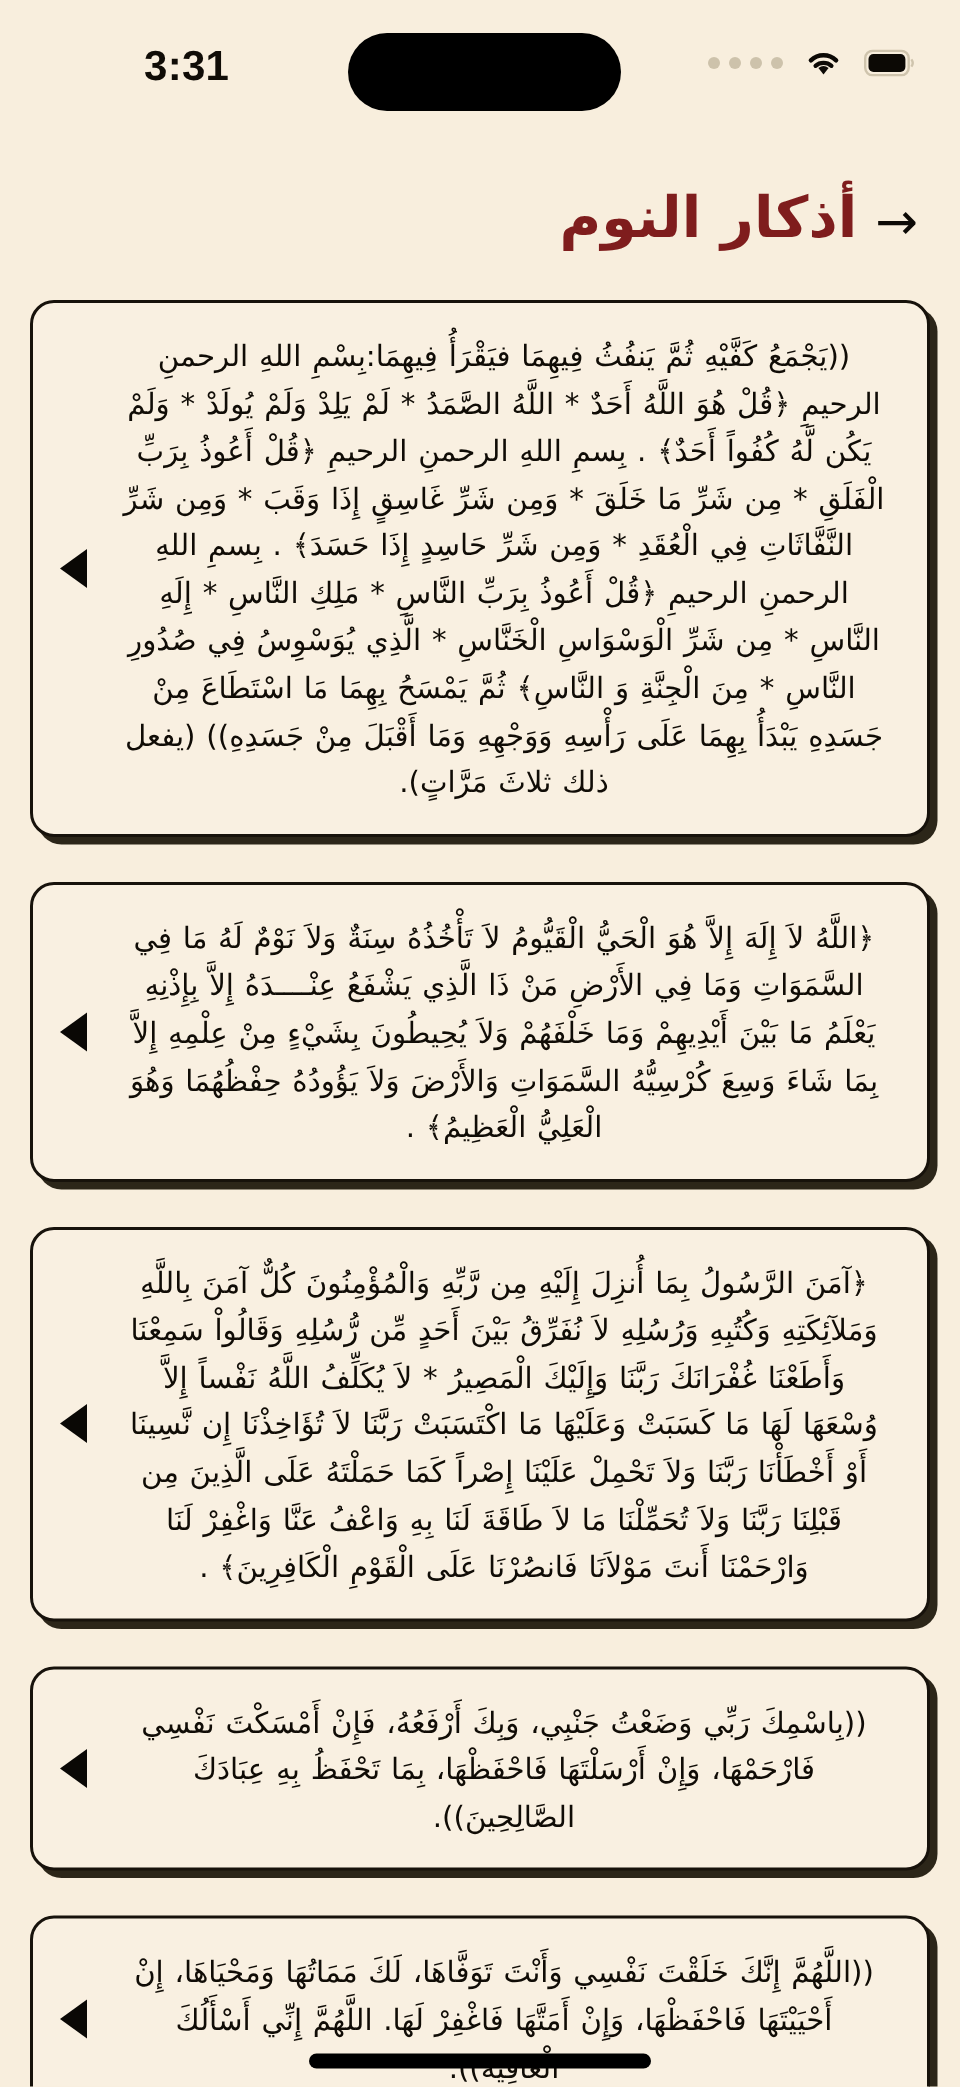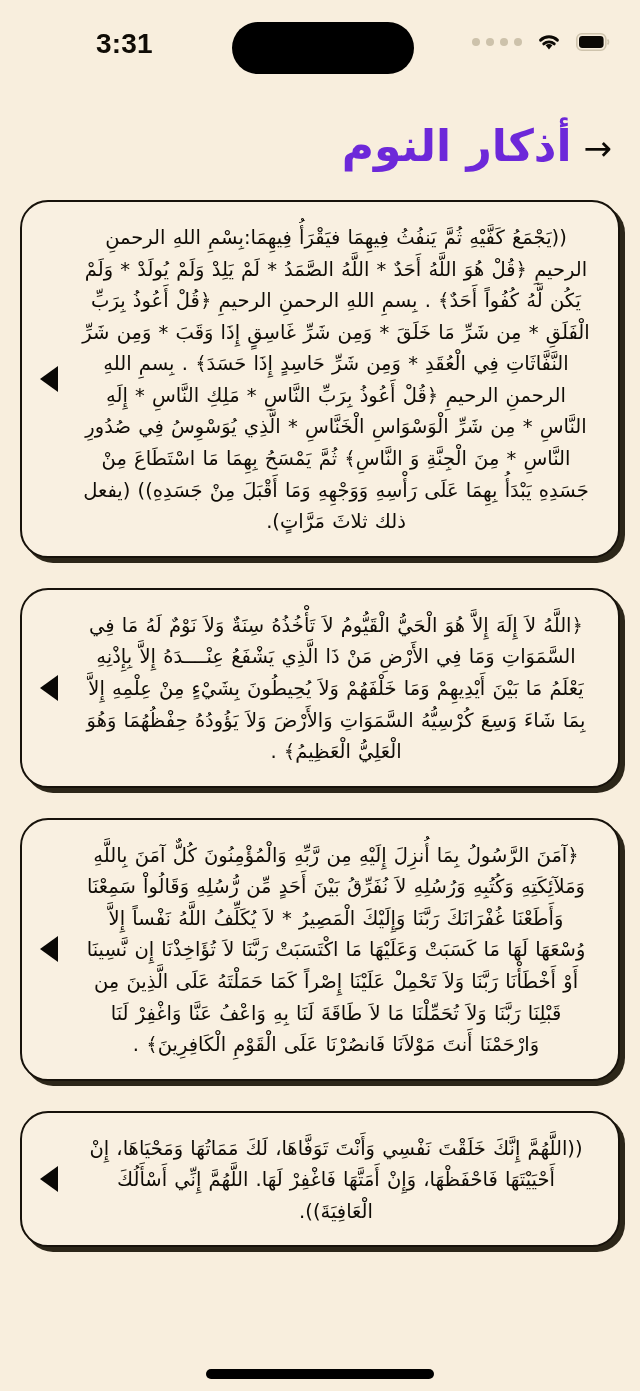--- a/index.html
+++ b/index.html
@@ -75,23 +75,23 @@
   
   .header {
     height: 108px;
     display: flex;
     align-items: center;
     justify-content: flex-start;
     padding: 0 28px 0 0;
     gap: 12px;
   }
   .page-title {
-    font-size: 44px;
+    font-size: 38px;
     font-weight: 700;
-    color: #6d28d9;
+    color: #7f1d1d;
     line-height: 1.2;
     font-family: "DejaVu Sans", sans-serif;
     text-align: right;
   }
   .back-arrow {
     font-size: 34px;
     line-height: 1;
     color: #0d0a06;
     padding-top: 4px;
     font-family: "DejaVu Sans", sans-serif;
@@ -102,21 +102,21 @@
     padding: 0 20px;
     display: flex;
     flex-direction: column;
     gap: 30px;
   }
 
   .card {
     position: relative;
     background: #f9f0e1;
     border: 2px solid #17120b;
-    border-radius: 28px;
+    border-radius: 16px;
     box-shadow: 5px 5px 0 0 #2c2619;
     padding: 20px 26px 18px 58px;
     min-height: 58px;
     display: flex;
     align-items: center;
   }
 
   .card-text {
     width: 100%;
     text-align: center;
@@ -197,20 +197,24 @@
   <div class="card">
     <span class="card-play"></span>
     <div class="card-text">﴿اللَّهُ لاَ إِلَهَ إِلاَّ هُوَ الْحَيُّ الْقَيُّومُ لاَ تَأْخُذُهُ سِنَةٌ وَلاَ نَوْمٌ لَهُ مَا فِي السَّمَوَاتِ وَمَا فِي الأَرْضِ مَنْ ذَا الَّذِي يَشْفَعُ عِنْــــدَهُ إِلاَّ بِإِذْنِهِ يَعْلَمُ مَا بَيْنَ أَيْدِيهِمْ وَمَا خَلْفَهُمْ وَلاَ يُحِيطُونَ بِشَيْءٍ مِنْ عِلْمِهِ إِلاَّ بِمَا شَاءَ وَسِعَ كُرْسِيُّهُ السَّمَوَاتِ وَالأَرْضَ وَلاَ يَؤُودُهُ حِفْظُهُمَا وَهُوَ الْعَلِيُّ الْعَظِيمُ﴾ .</div>
   </div>
 
   <div class="card">
     <span class="card-play"></span>
     <div class="card-text">﴿آمَنَ الرَّسُولُ بِمَا أُنزِلَ إِلَيْهِ مِن رَّبِّهِ وَالْمُؤْمِنُونَ كُلٌّ آمَنَ بِاللَّهِ وَمَلآئِكَتِهِ وَكُتُبِهِ وَرُسُلِهِ لاَ نُفَرِّقُ بَيْنَ أَحَدٍ مِّن رُّسُلِهِ وَقَالُواْ سَمِعْنَا وَأَطَعْنَا غُفْرَانَكَ رَبَّنَا وَإِلَيْكَ الْمَصِيرُ * لاَ يُكَلِّفُ اللَّهُ نَفْساً إِلاَّ وُسْعَهَا لَهَا مَا كَسَبَتْ وَعَلَيْهَا مَا اكْتَسَبَتْ رَبَّنَا لاَ تُؤَاخِذْنَا إِن نَّسِينَا أَوْ أَخْطَأْنَا رَبَّنَا وَلاَ تَحْمِلْ عَلَيْنَا إِصْراً كَمَا حَمَلْتَهُ عَلَى الَّذِينَ مِن قَبْلِنَا رَبَّنَا وَلاَ تُحَمِّلْنَا مَا لاَ طَاقَةَ لَنَا بِهِ وَاعْفُ عَنَّا وَاغْفِرْ لَنَا وَارْحَمْنَا أَنتَ مَوْلاَنَا فَانصُرْنَا عَلَى الْقَوْمِ الْكَافِرِينَ﴾ .</div>
   </div>
 
+  <div class="card">
+    <span class="card-play"></span>
+    <div class="card-text">((بِاسْمِكَ رَبِّي وَضَعْتُ جَنْبِي، وَبِكَ أَرْفَعُهُ، فَإِنْ أَمْسَكْتَ نَفْسِي فَارْحَمْهَا، وَإِنْ أَرْسَلْتَهَا فَاحْفَظْهَا، بِمَا تَحْفَظُ بِهِ عِبَادَكَ الصَّالِحِينَ)).</div>
+  </div>
 
   <div class="card">
     <span class="card-play"></span>
     <div class="card-text">((اللَّهُمَّ إِنَّكَ خَلَقْتَ نَفْسِي وَأَنْتَ تَوَفَّاهَا، لَكَ مَمَاتُهَا وَمَحْيَاهَا، إِنْ أَحْيَيْتَهَا فَاحْفَظْهَا، وَإِنْ أَمَتَّهَا فَاغْفِرْ لَهَا. اللَّهُمَّ إِنِّي أَسْأَلُكَ الْعَافِيَةَ)).</div>
   </div>
 
 </div>
 
 <div class="home-indicator"></div>
 

